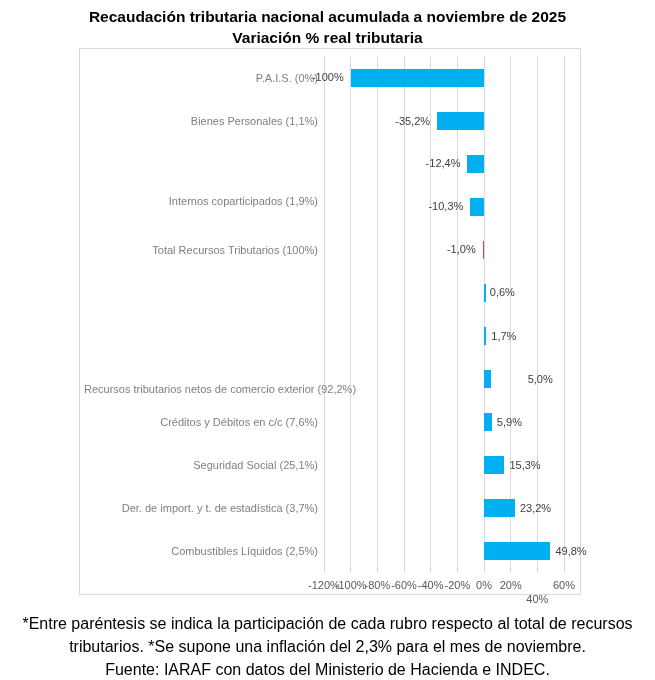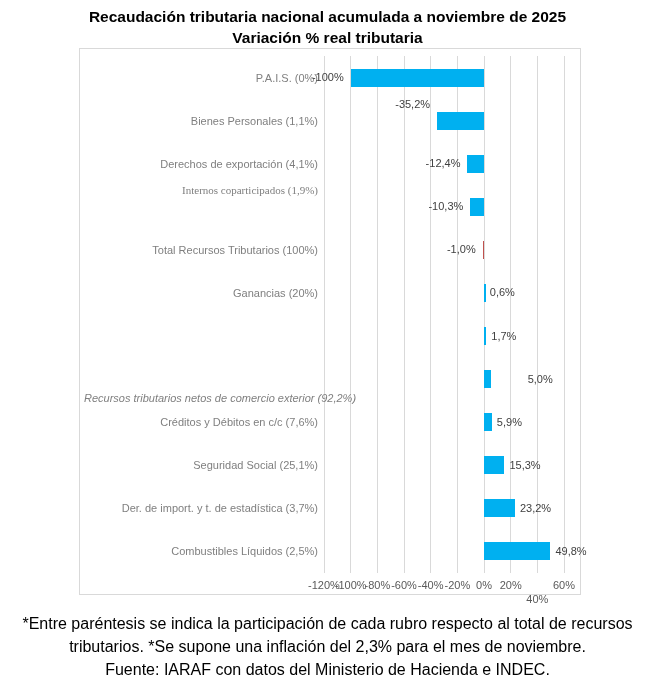--- a/index.html
+++ b/index.html
@@ -65,36 +65,34 @@
       <div class="gridline" style="left: 376.833px;"></div>
       <div class="gridline" style="left: 403.5px;"></div>
       <div class="gridline" style="left: 430.167px;"></div>
       <div class="gridline" style="left: 456.833px;"></div>
       <div class="gridline" style="left: 483.5px;"></div>
       <div class="cat-label" style="top: 20.5417px;">P.A.I.S. (0%)</div>
       <div class="bar" style="left: 270.667px; top: 19.5417px; width: 133.333px; height: 18px; background: rgb(0, 176, 240);"></div>
       <div class="val-label" style="top: 21.0417px; right: 236.333px;">-100%</div>
       <div class="cat-label" style="top: 63.625px;">Bienes Personales (1,1%)</div>
       <div class="bar" style="left: 357.067px; top: 62.625px; width: 46.9333px; height: 18px; background: rgb(0, 176, 240);"></div>
-      <div class="val-label" style="top: 48px; right: 149.933px; text-align: right;">-35,2%</div>
-      <div class="cat-label" style="top: 106.708px;">Derechos de exportación (4,1%)</div>
+      <div class="val-label" style="top: 65px; right: 149.933px; text-align: right;">-35,2%</div>
       <div class="bar" style="left: 387.467px; top: 105.708px; width: 16.5333px; height: 18px; background: rgb(0, 176, 240);"></div>
       <div class="val-label" style="top: 107.208px; right: 119.533px;">-12,4%</div>
-      <div class="cat-label" style="top: 133px; font-family: Liberation Serif, serif;">Internos coparticipados (1,9%)</div>
+      <div class="cat-label" style="top: 144px;">Internos coparticipados (1,9%)</div>
       <div class="bar" style="left: 390.267px; top: 148.792px; width: 13.7333px; height: 18px; background: rgb(0, 176, 240);"></div>
       <div class="val-label" style="top: 150.292px; right: 116.733px;">-10,3%</div>
       <div class="cat-label" style="top: 192.875px;">Total Recursos Tributarios (100%)</div>
       <div class="bar" style="left: 402.667px; top: 191.875px; width: 1.5px; height: 18px; background: rgb(192, 80, 77);"></div>
       <div class="val-label" style="top: 193.375px; right: 104.333px;">-1,0%</div>
-      <div class="cat-label" style="top: 235.958px;">Ganancias (20%)</div>
       <div class="bar" style="left: 404px; top: 234.958px; width: 1.5px; height: 18px; background: rgb(0, 176, 240);"></div>
       <div class="val-label" style="top: 236.458px; left: 409.8px;">0,6%</div>
       <div class="bar" style="left: 404px; top: 278.042px; width: 2.26667px; height: 18px; background: rgb(0, 176, 240);"></div>
       <div class="val-label" style="top: 279.542px; left: 411.267px;">1,7%</div>
-      <div class="cat-label" style="top: 341px; font-style: italic;">Recursos tributarios netos de comercio exterior (92,2%)</div>
+      <div class="cat-label" style="top: 332px;">Recursos tributarios netos de comercio exterior (92,2%)</div>
       <div class="bar" style="left: 404px; top: 321.125px; width: 6.66667px; height: 18px; background: rgb(0, 176, 240);"></div>
       <div class="val-label" style="top: 322.625px; left: 415.667px; margin-left: 32px;">5,0%</div>
       <div class="cat-label" style="top: 365.208px;">Créditos y Débitos en c/c (7,6%)</div>
       <div class="bar" style="left: 404px; top: 364.208px; width: 7.86667px; height: 18px; background: rgb(0, 176, 240);"></div>
       <div class="val-label" style="top: 365.708px; left: 416.867px;">5,9%</div>
       <div class="cat-label" style="top: 408.292px;">Seguridad Social (25,1%)</div>
       <div class="bar" style="left: 404px; top: 407.292px; width: 20.4px; height: 18px; background: rgb(0, 176, 240);"></div>
       <div class="val-label" style="top: 408.792px; left: 429.4px;">15,3%</div>
       <div class="cat-label" style="top: 451.375px;">Der. de import. y t. de estadística (3,7%)</div>
       <div class="bar" style="left: 404px; top: 450.375px; width: 30.9333px; height: 18px; background: rgb(0, 176, 240);"></div>

